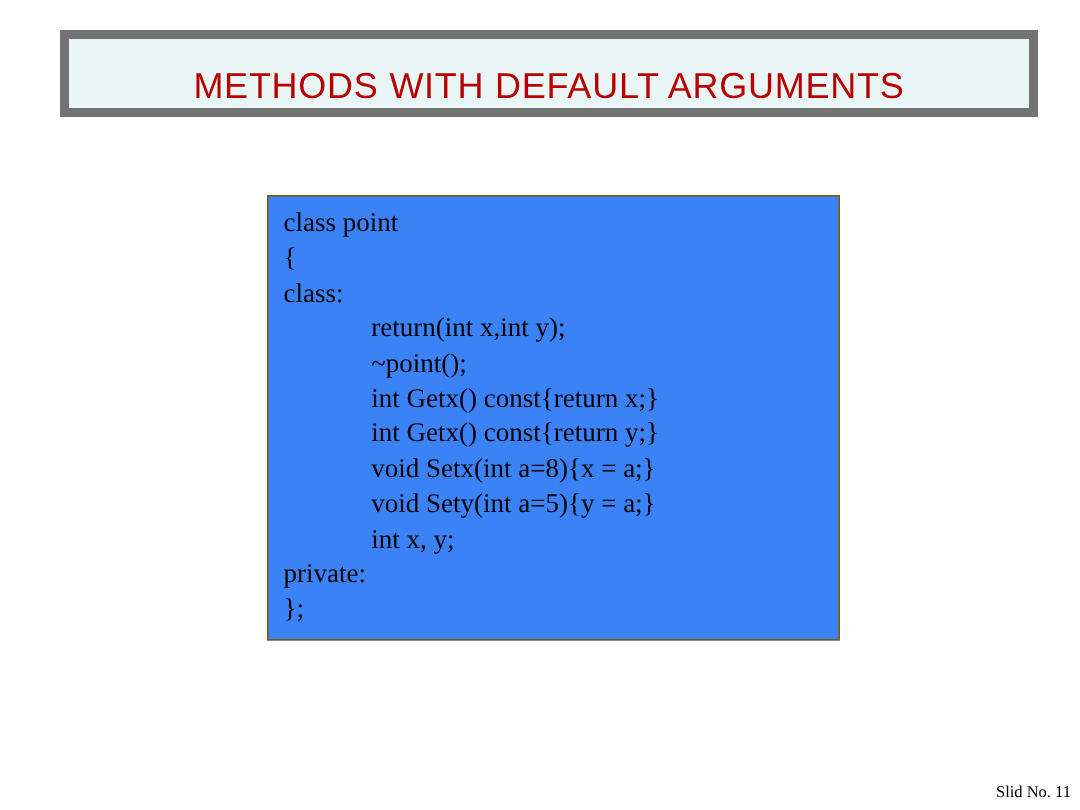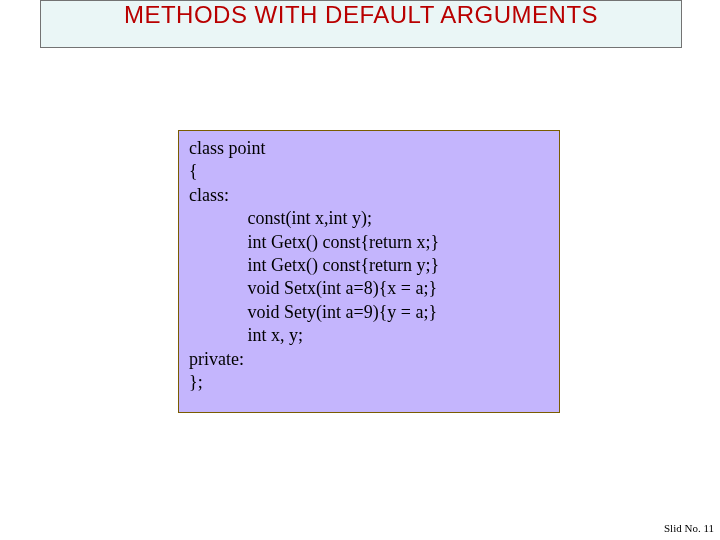--- a/index.html
+++ b/index.html
@@ -8,43 +8,43 @@
     width: 720px;
     height: 540px;
     background: #ffffff;
     font-family: Arial, Helvetica, sans-serif;
     overflow: hidden;
     position: relative;
   }
   .title-box {
     position: absolute;
     left: 40px;
-    top: 0;
+    top: 20px;
     width: 640px;
     height: 46px;
-    border: 1px solid #737373;
+    border: 6px solid #737373;
     background: #eaf6f6;
     display: flex;
-    align-items: flex-start;
+    align-items: flex-end;
     justify-content: center;
   }
   .title-text {
     color: #b90000;
     font-size: 24px;
     letter-spacing: 0.5px;
     font-family: Arial, Helvetica, sans-serif;
   }
   .code-box {
     position: absolute;
     left: 178px;
     top: 130px;
     width: 382px;
-    background: #c4b5fd;
+    background: #3b82f6;
     border: 1px solid #7a5c00;
-    padding: 6px 10px 18px 10px;
+    padding: 6px 10px 8px 10px;
     box-sizing: border-box;
   }
   .code-box .line {
     font-family: "Times New Roman", Times, serif;
     font-size: 18px;
     line-height: 1.3;
     color: #000000;
     white-space: pre;
   }
   .footer {
@@ -60,24 +60,25 @@
 <body>
 
 <div class="title-box">
   <span class="title-text">METHODS WITH DEFAULT ARGUMENTS</span>
 </div>
 
 <div class="code-box">
   <div class="line">class point</div>
   <div class="line">{</div>
   <div class="line">class:</div>
-  <div class="line">             const(int x,int y);</div>
+  <div class="line">             return(int x,int y);</div>
+  <div class="line">             ~point();</div>
   <div class="line">             int Getx() const{return x;}</div>
   <div class="line">             int Getx() const{return y;}</div>
   <div class="line">             void Setx(int a=8){x = a;}</div>
-  <div class="line">             void Sety(int a=9){y = a;}</div>
+  <div class="line">             void Sety(int a=5){y = a;}</div>
   <div class="line"></div>
   <div class="line">             int x, y;</div>
   <div class="line">private:</div>
   <div class="line">};</div>
 </div>
 
 <div class="footer">Slid No. 11</div>
 
 </body></html>

